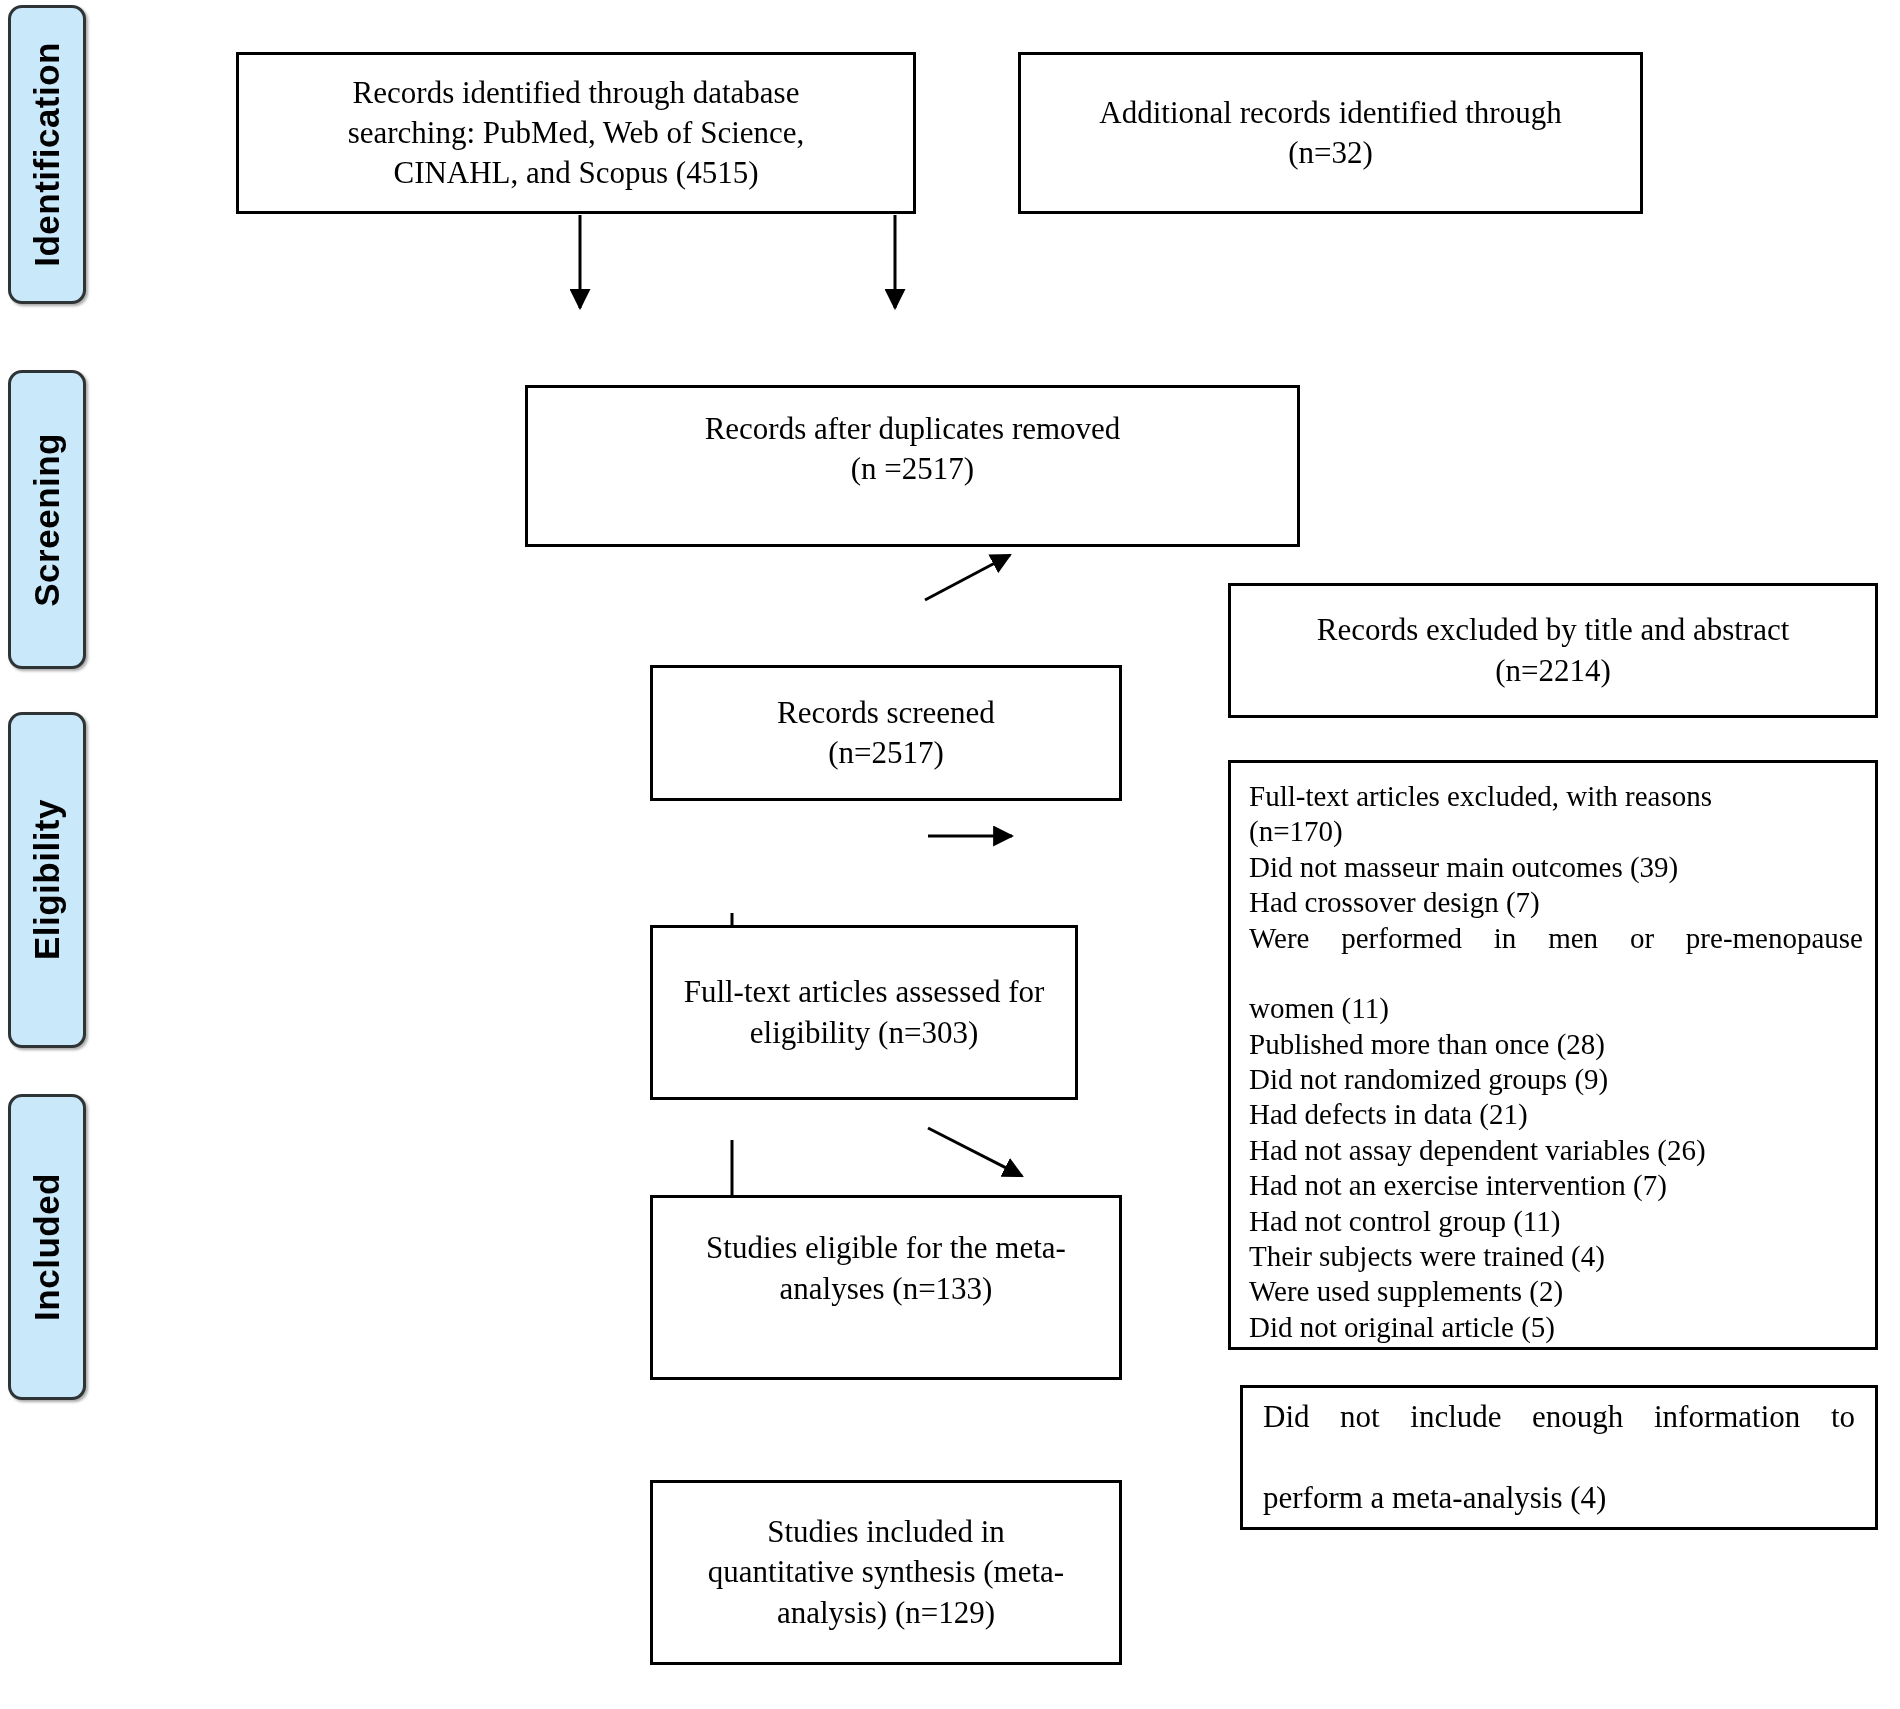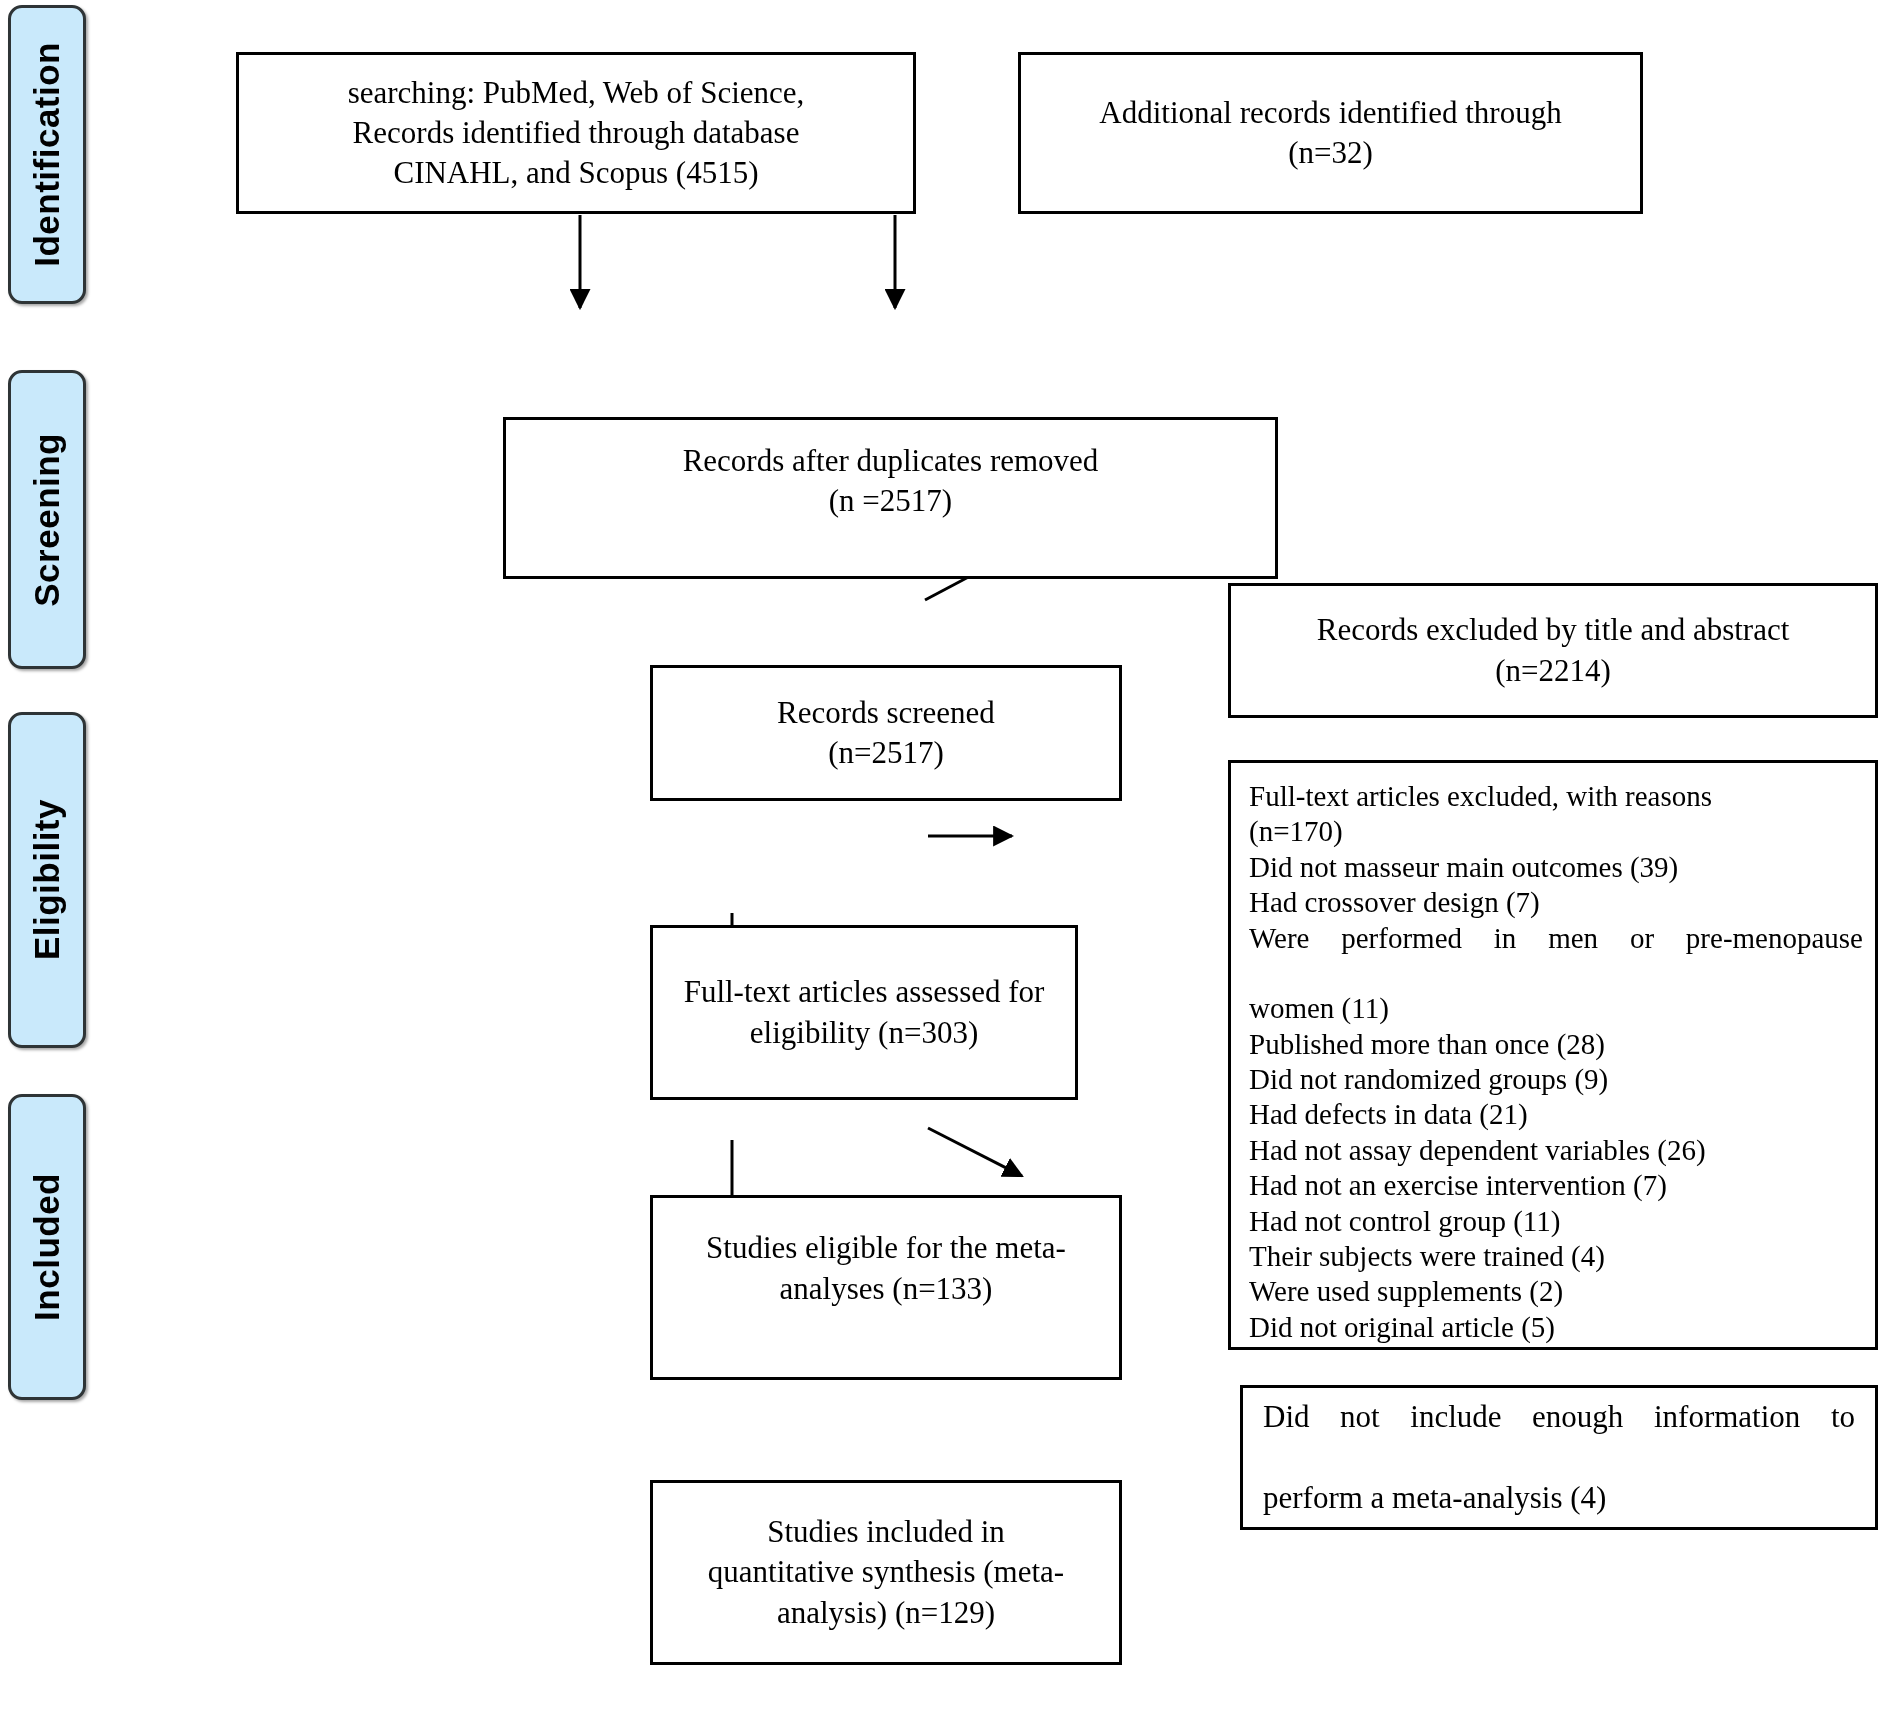--- a/index.html
+++ b/index.html
@@ -105,34 +105,34 @@
   <div class="stage-pill" style="left:8px;top:712px;width:72px;height:330px;">
     <span>Eligibility</span>
   </div>
 
   <div class="stage-pill" style="left:8px;top:1094px;width:72px;height:300px;">
     <span>Included</span>
   </div>
 
   <div class="box" style="left:236px;top:52px;width:680px;height:162px;">
     <div class="inner">
+      <div>Records identified through database</div>
       <div>searching: PubMed, Web of Science,</div>
-      <div>Records identified through database</div>
       <div>CINAHL, and Scopus (4515)</div>
     </div>
   </div>
 
   <div class="box" style="left:1018px;top:52px;width:625px;height:162px;">
     <div class="inner">
       <div>Additional records identified through</div>
       <div>(n=32)</div>
     </div>
   </div>
 
-  <div class="box" style="left:503px;top:385px;width:775px;height:162px;margin-top:32px;">
+  <div class="box" style="left:525px;top:385px;width:775px;height:162px;">
     <div class="inner" style="margin-top:-34px;">
       <div>Records after duplicates removed</div>
       <div>(n =2517)</div>
     </div>
   </div>
 
   <div class="box" style="left:650px;top:665px;width:472px;height:136px;">
     <div class="inner">
       <div>Records screened</div>
       <div>(n=2517)</div>

